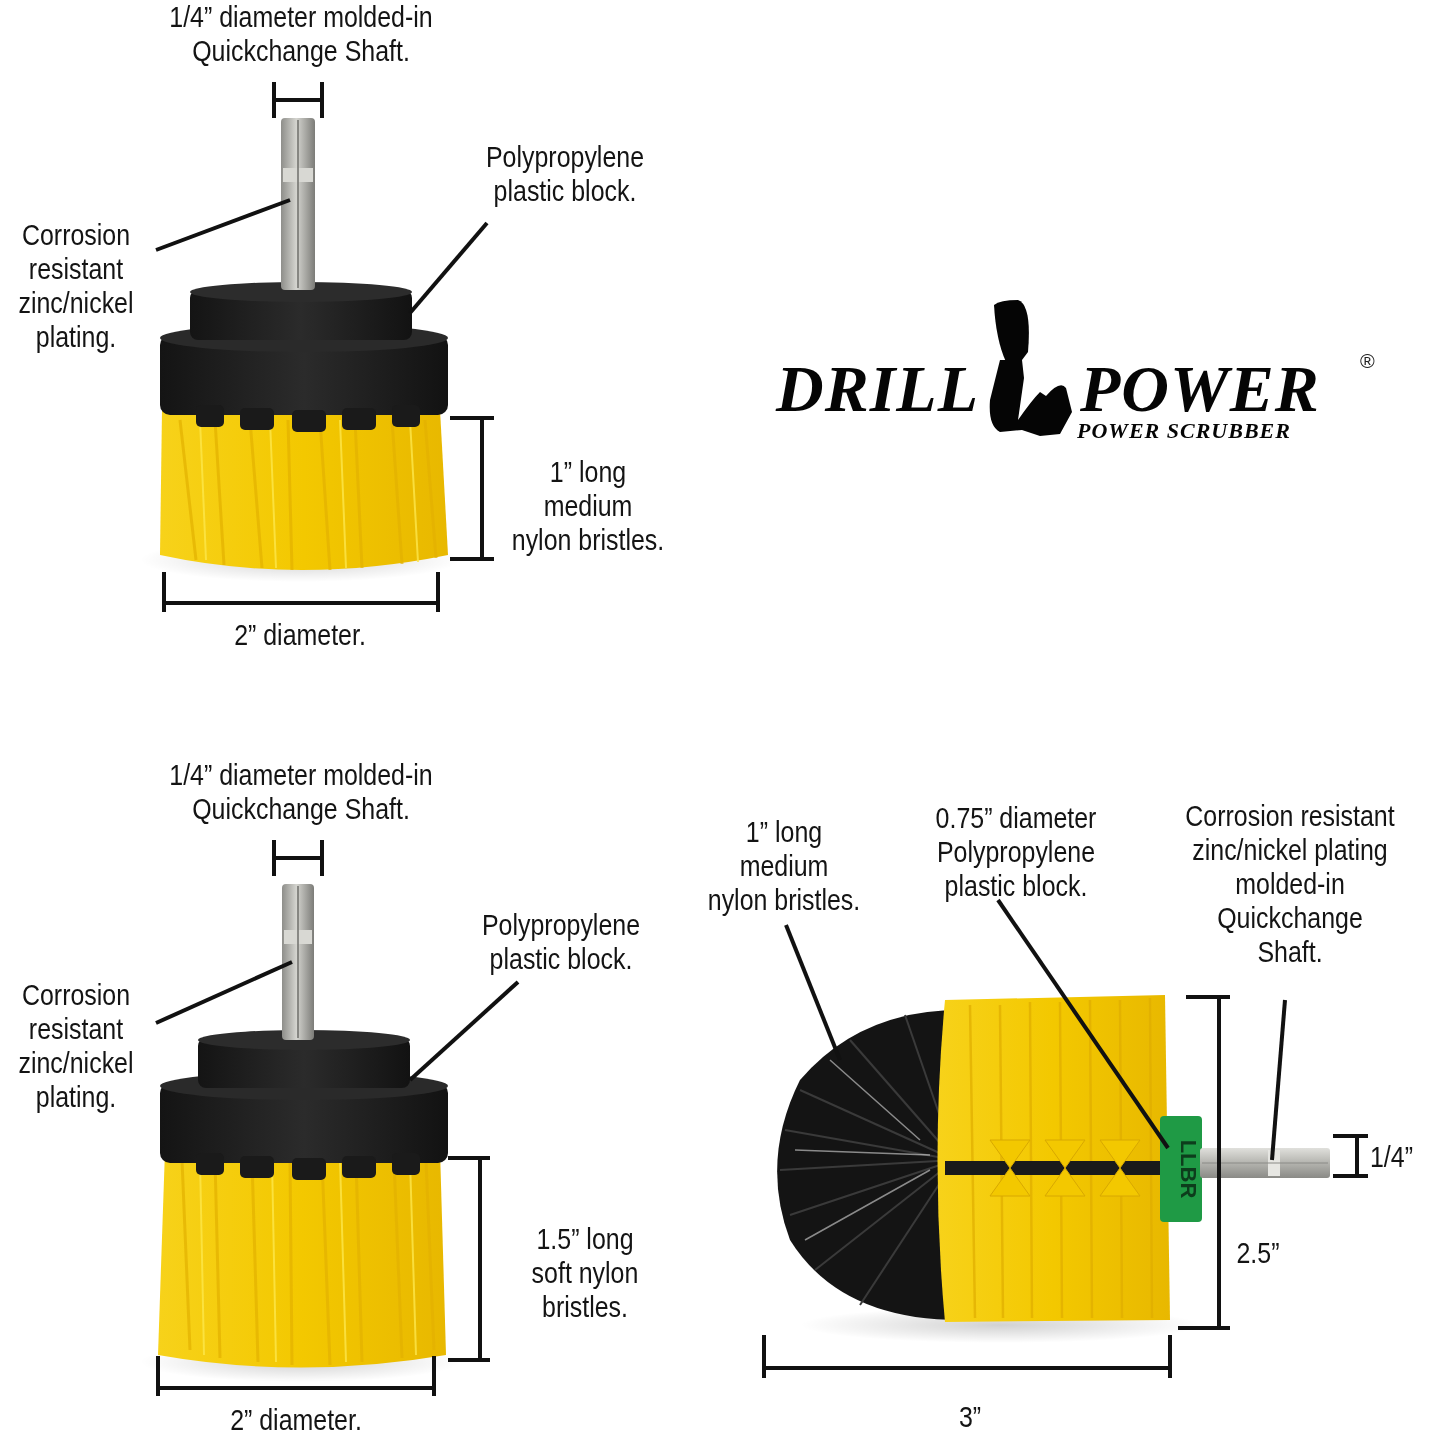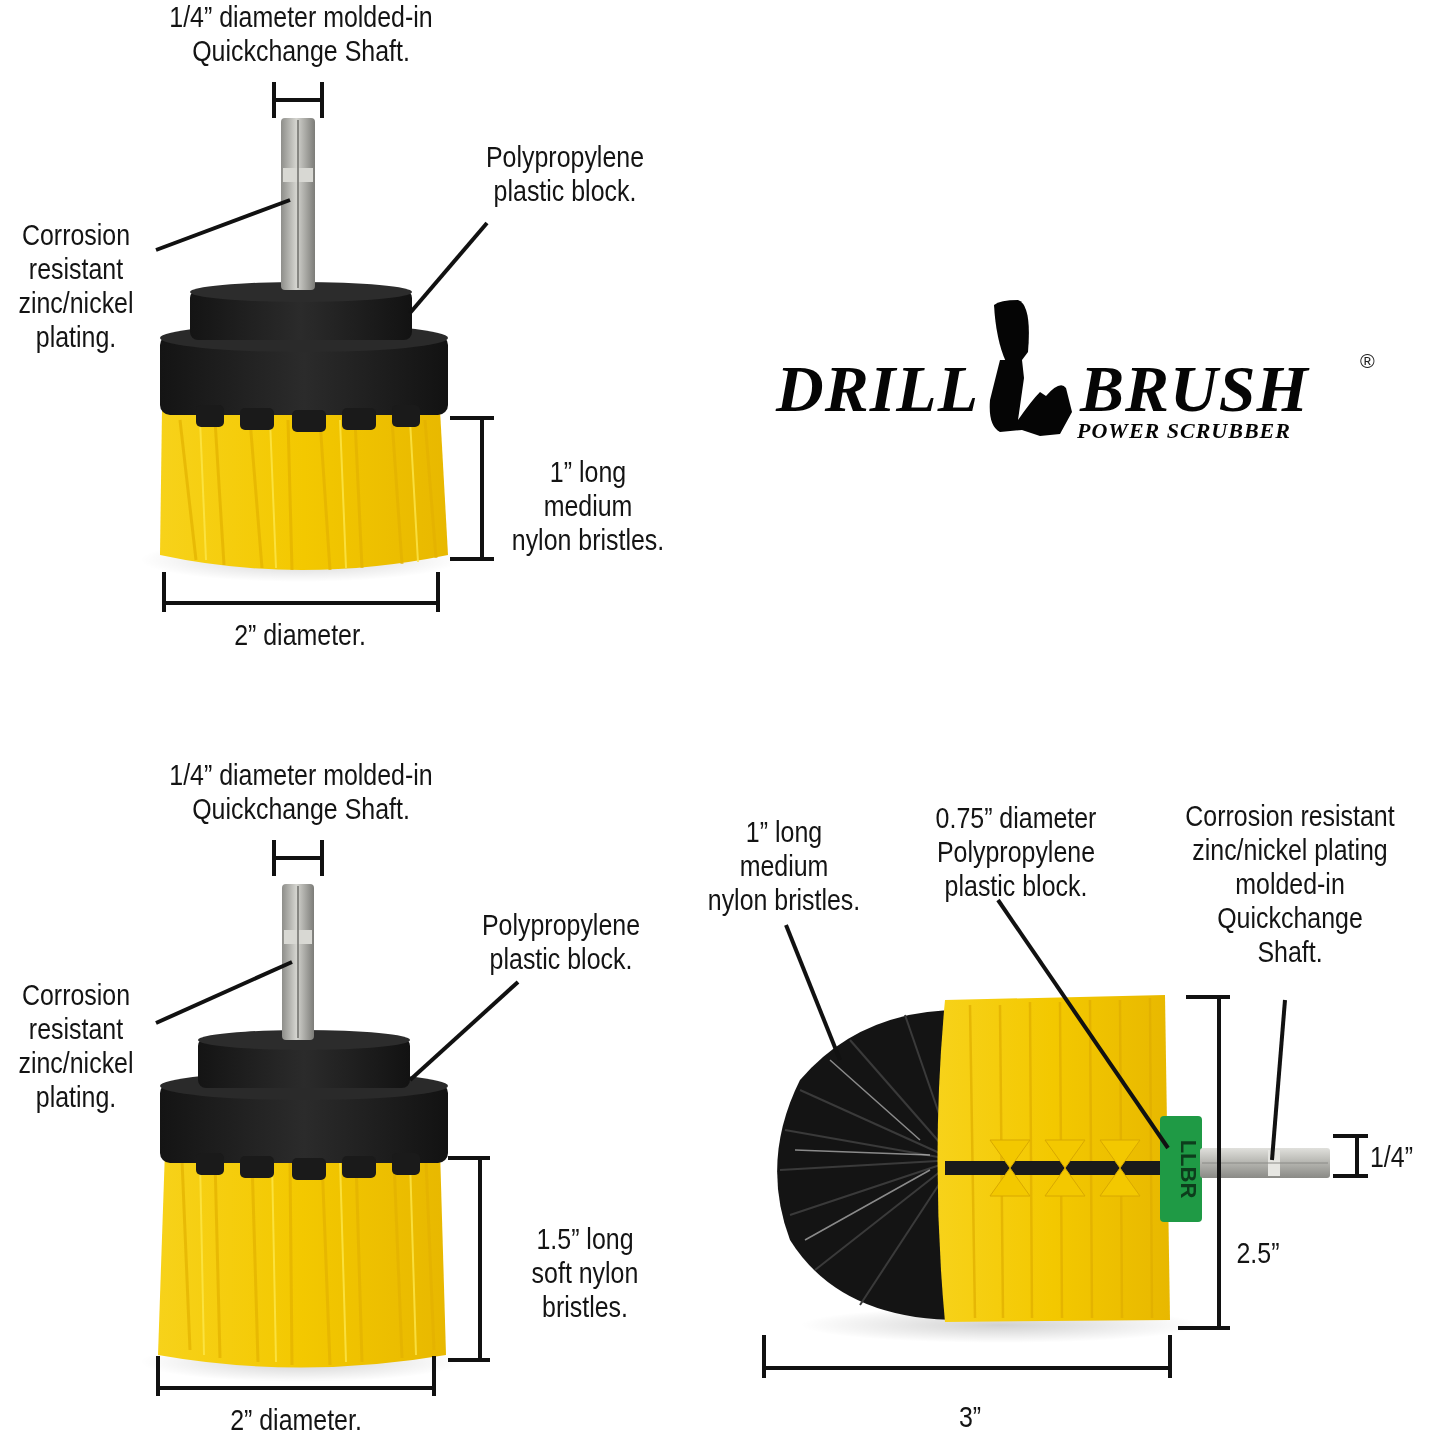--- a/index.html
+++ b/index.html
@@ -191,21 +191,21 @@
     <path d="M764 1335 L764 1378 M1170 1335 L1170 1378 M764 1368 L1170 1368"></path>
   </g>
 
   <g fill="#050505">
     <path d="M994 305 Q1000 300 1018 300 Q1032 305 1028 352 L1022 360 L1006 362 Q996 340 994 305 Z"></path>
     <path d="M1000 360 L1022 360 L1024 378 L1018 420 Q1032 400 1040 392 L1046 396 Q1060 380 1066 388 L1072 412 L1060 434 L1040 436 L1022 430 L1000 432 Q988 426 990 400 Z"></path>
   </g>
 </svg>
 
 <div class="logo-word" style="left:776px; top:356px;">DRILL</div>
-<div class="logo-word" style="left:1080px; top:356px;">BRUSH</div>
+<div class="logo-word" style="left:1080px; top:356px;">POWER</div>
 <div class="logo-sub" style="left:1077px; top:418px;">POWER SCRUBBER</div>
 <div class="reg" style="left:1360px; top:350px;">®</div>
 
 <div class="label" style="left:118px; top:0px; width:366px;">
   <span>1/4” diameter molded-in</span>
   <span>Quickchange Shaft.</span>
 </div>
 <div class="label" style="left:0px; top:218px; width:152px;">
   <span>Corrosion</span>
   <span>resistant</span>

